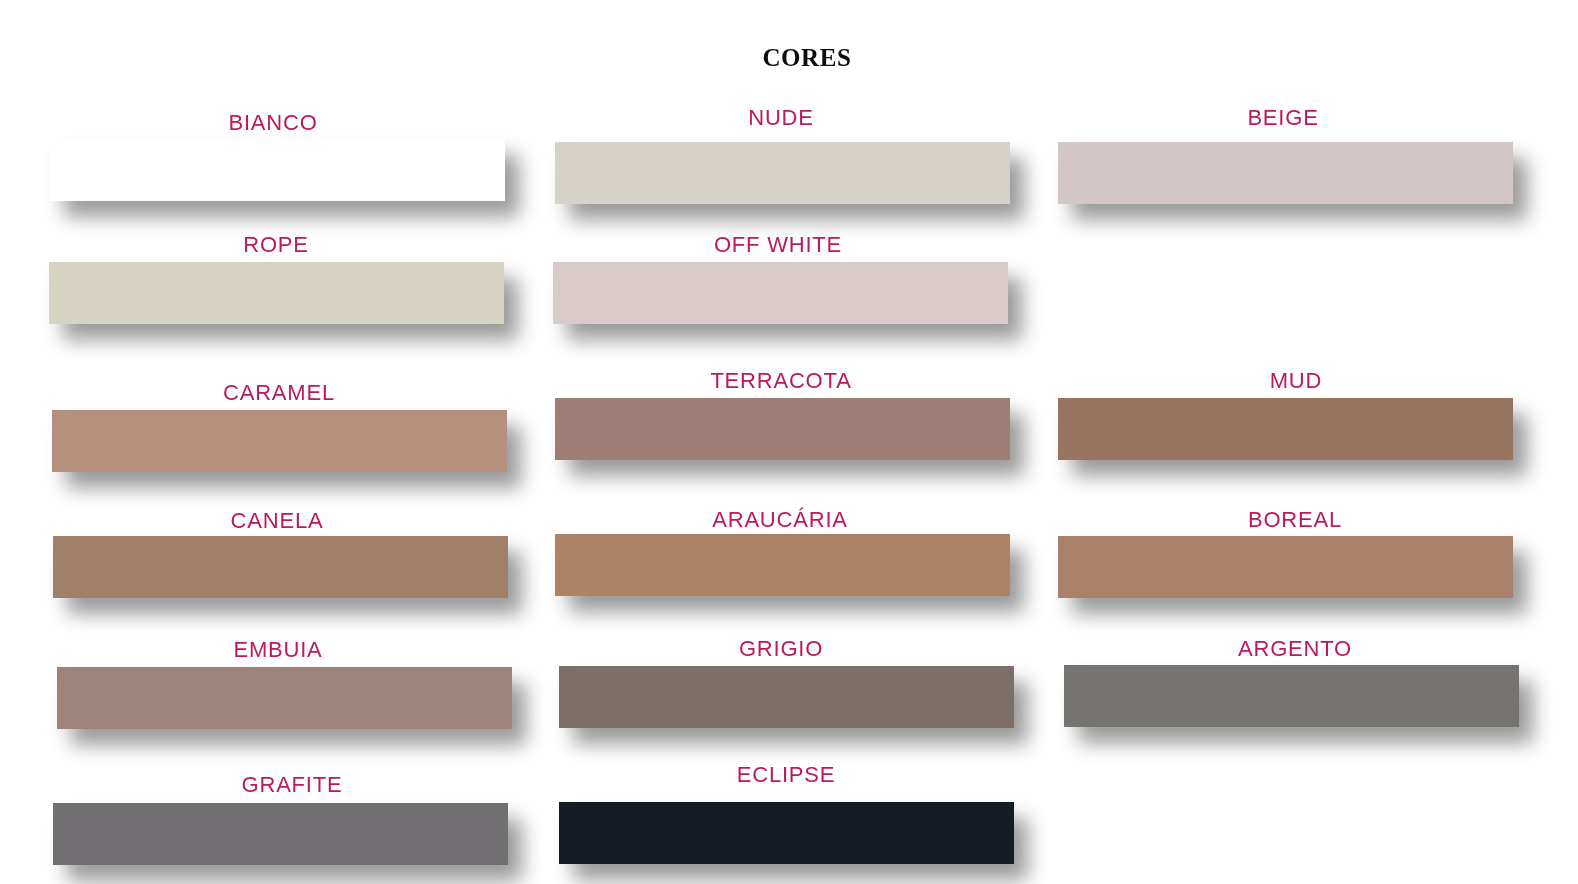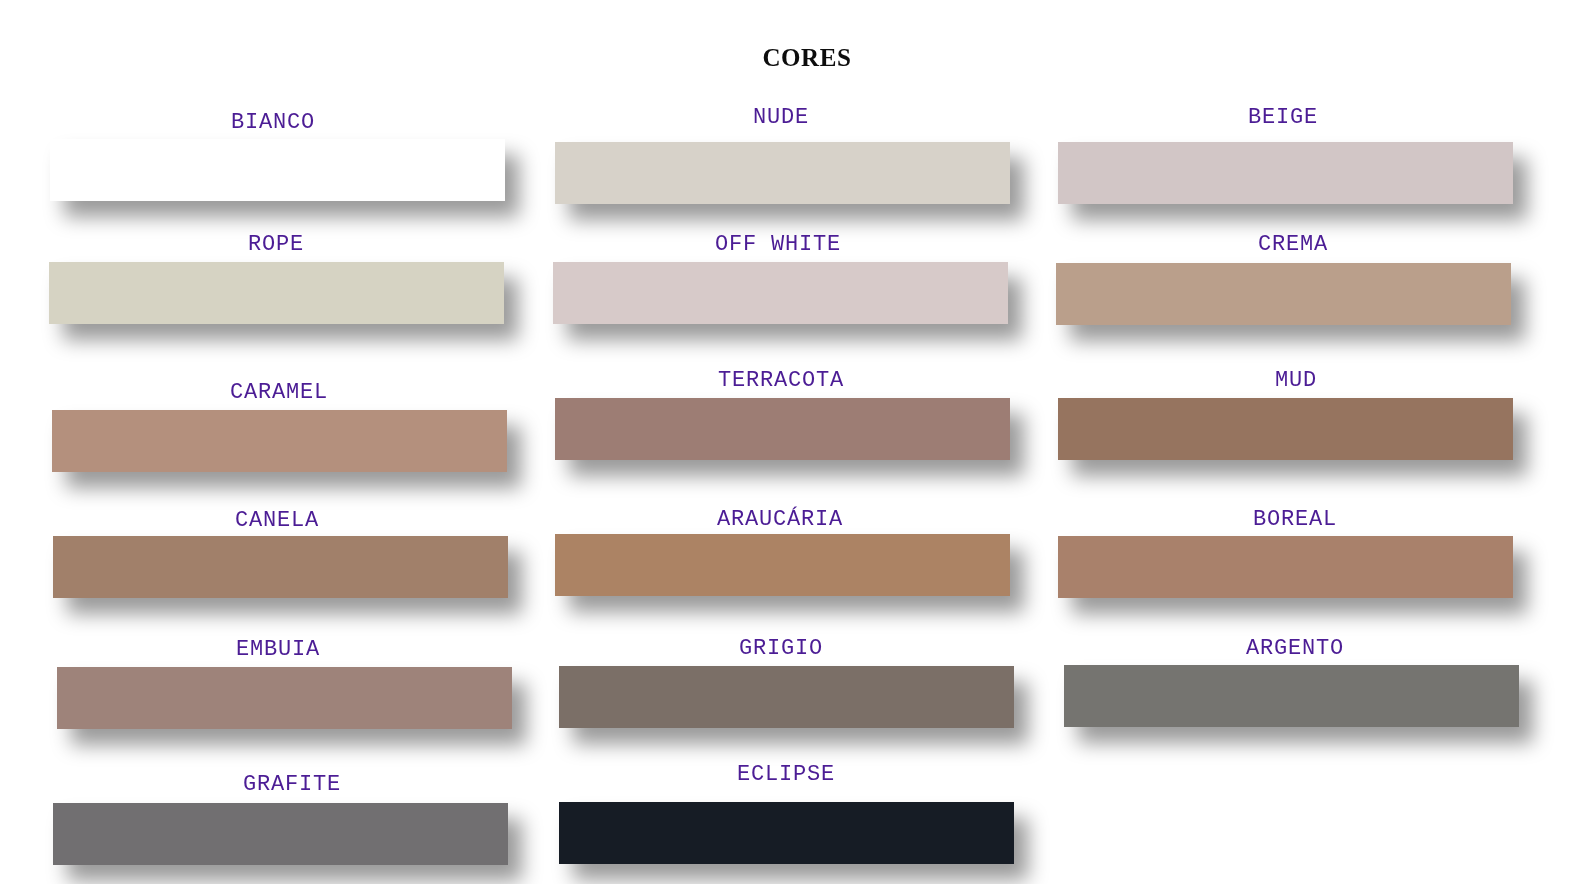--- a/index.html
+++ b/index.html
@@ -51,24 +51,24 @@
     height: 136px;
   }
 
   .swatch-label {
     position: absolute;
     top: 0;
     left: 0;
     width: 466px;
     text-align: center;
     font-size: 22px;
-    color: #4c1d95;
+    color: #be185d;
     letter-spacing: 0.8px;
     white-space: nowrap;
-    font-family: Liberation Mono, monospace;
+    font-family: Liberation Sans, sans-serif;
   }
 
   .swatch-chip {
     position: absolute;
     width: 455px;
     height: 62px;
     box-shadow: 14px 16px 20px rgba(0, 0, 0, 0.40);
   }
 </style>
 </head>
@@ -91,24 +91,20 @@
         <div class="swatch-label" style="left: 1032px; top: 105px;">BEIGE</div>
         <div class="swatch-chip" style="left: 1040px; top: 142px; background: rgb(210, 198, 198);"></div>
       </div>
       <div class="swatch-cell" style="left: 0px; top: 0px;">
         <div class="swatch-label" style="left: 25px; top: 232px;">ROPE</div>
         <div class="swatch-chip" style="left: 31px; top: 262px; background: rgb(214, 211, 195);"></div>
       </div>
       <div class="swatch-cell" style="left: 0px; top: 0px;">
         <div class="swatch-label" style="left: 527px; top: 232px;">OFF WHITE</div>
         <div class="swatch-chip" style="left: 535px; top: 262px; background: rgb(215, 202, 201);"></div>
-      </div>
-      <div class="swatch-cell" style="left: 0px; top: 0px;">
-        <div class="swatch-label" style="left: 1042px; top: 232px;">CREMA</div>
-        <div class="swatch-chip" style="left: 1038px; top: 263px; background: rgb(186, 159, 139);"></div>
       </div>
       <div class="swatch-cell" style="left: 0px; top: 12px;">
         <div class="swatch-label" style="left: 28px; top: 368px;">CARAMEL</div>
         <div class="swatch-chip" style="left: 34px; top: 398px; background: rgb(180, 144, 125);"></div>
       </div>
       <div class="swatch-cell" style="left: 0px; top: 0px;">
         <div class="swatch-label" style="left: 530px; top: 368px;">TERRACOTA</div>
         <div class="swatch-chip" style="left: 537px; top: 398px; background: rgb(157, 125, 116);"></div>
       </div>
       <div class="swatch-cell" style="left: 0px; top: 0px;">

